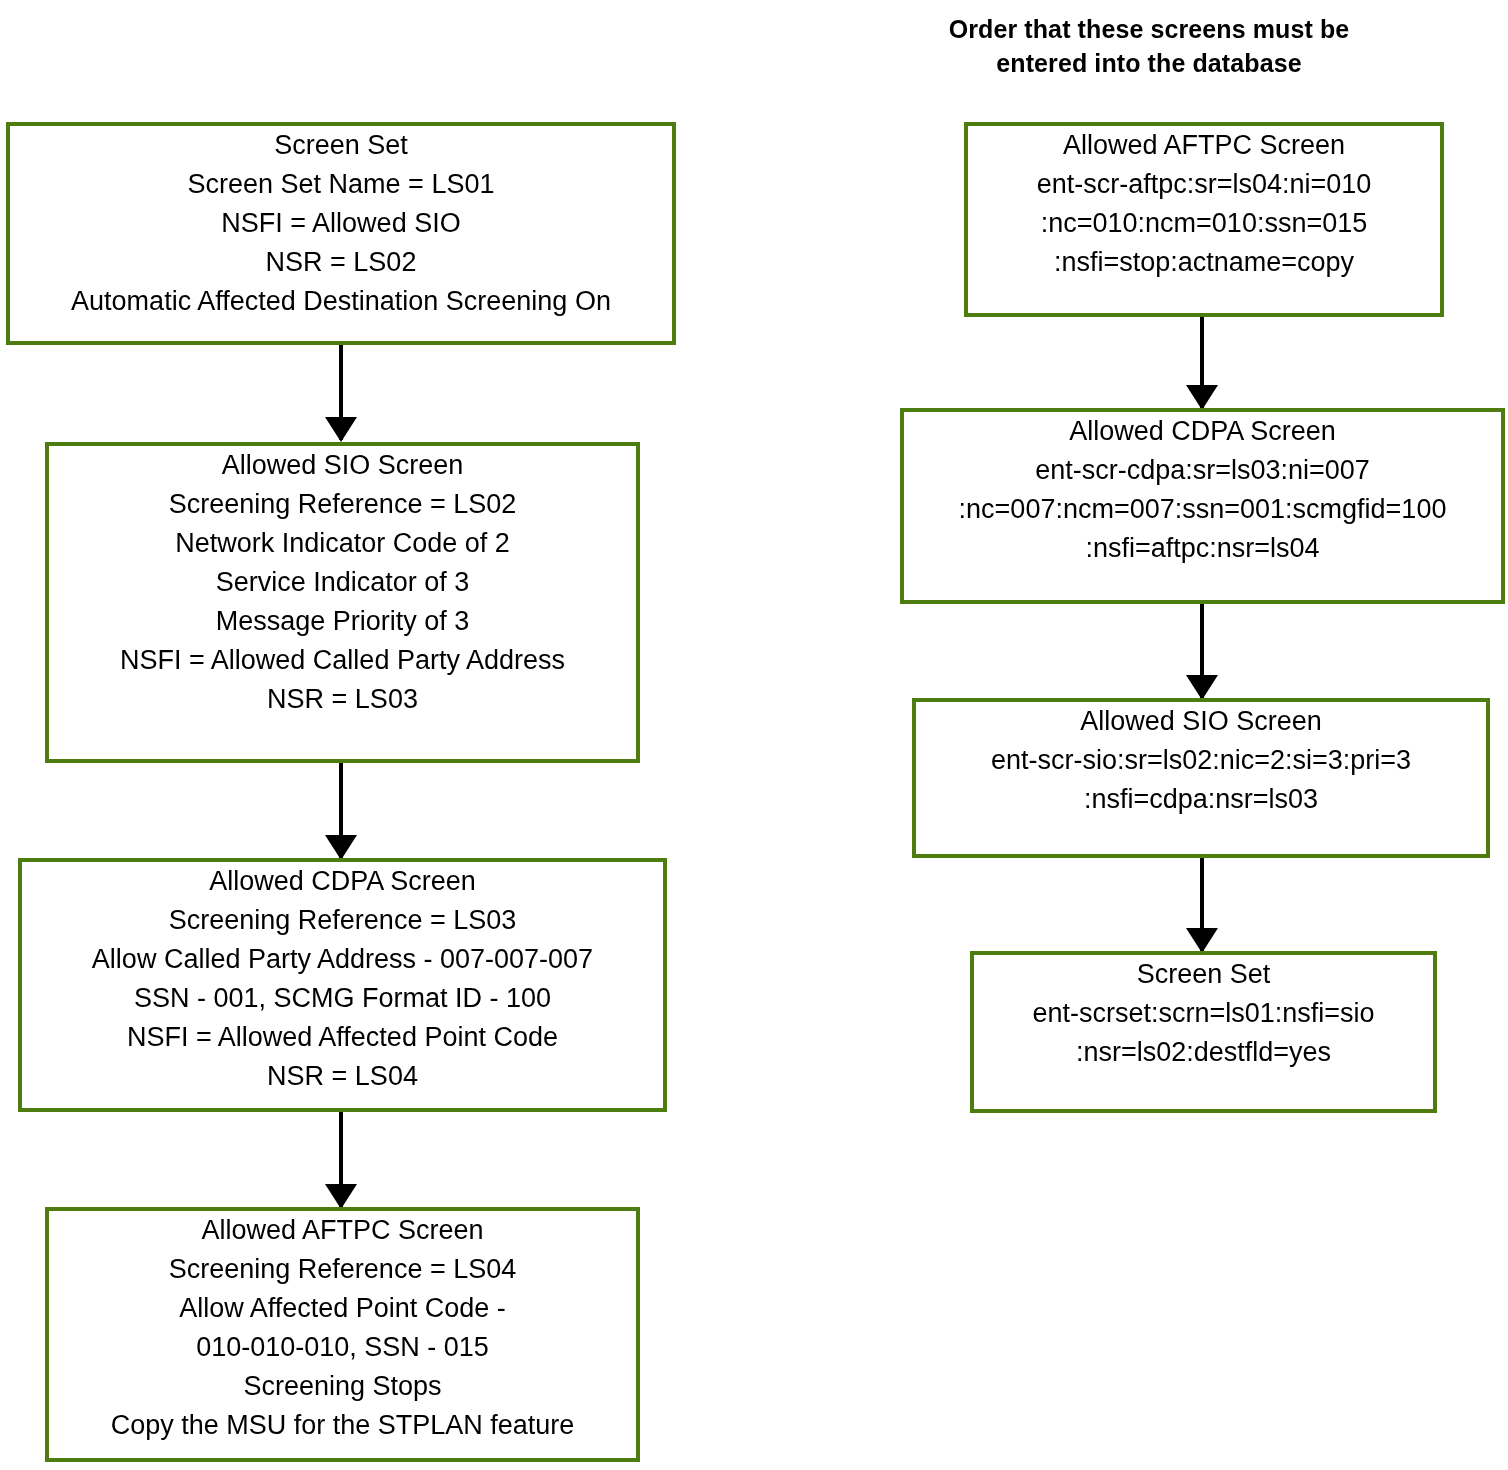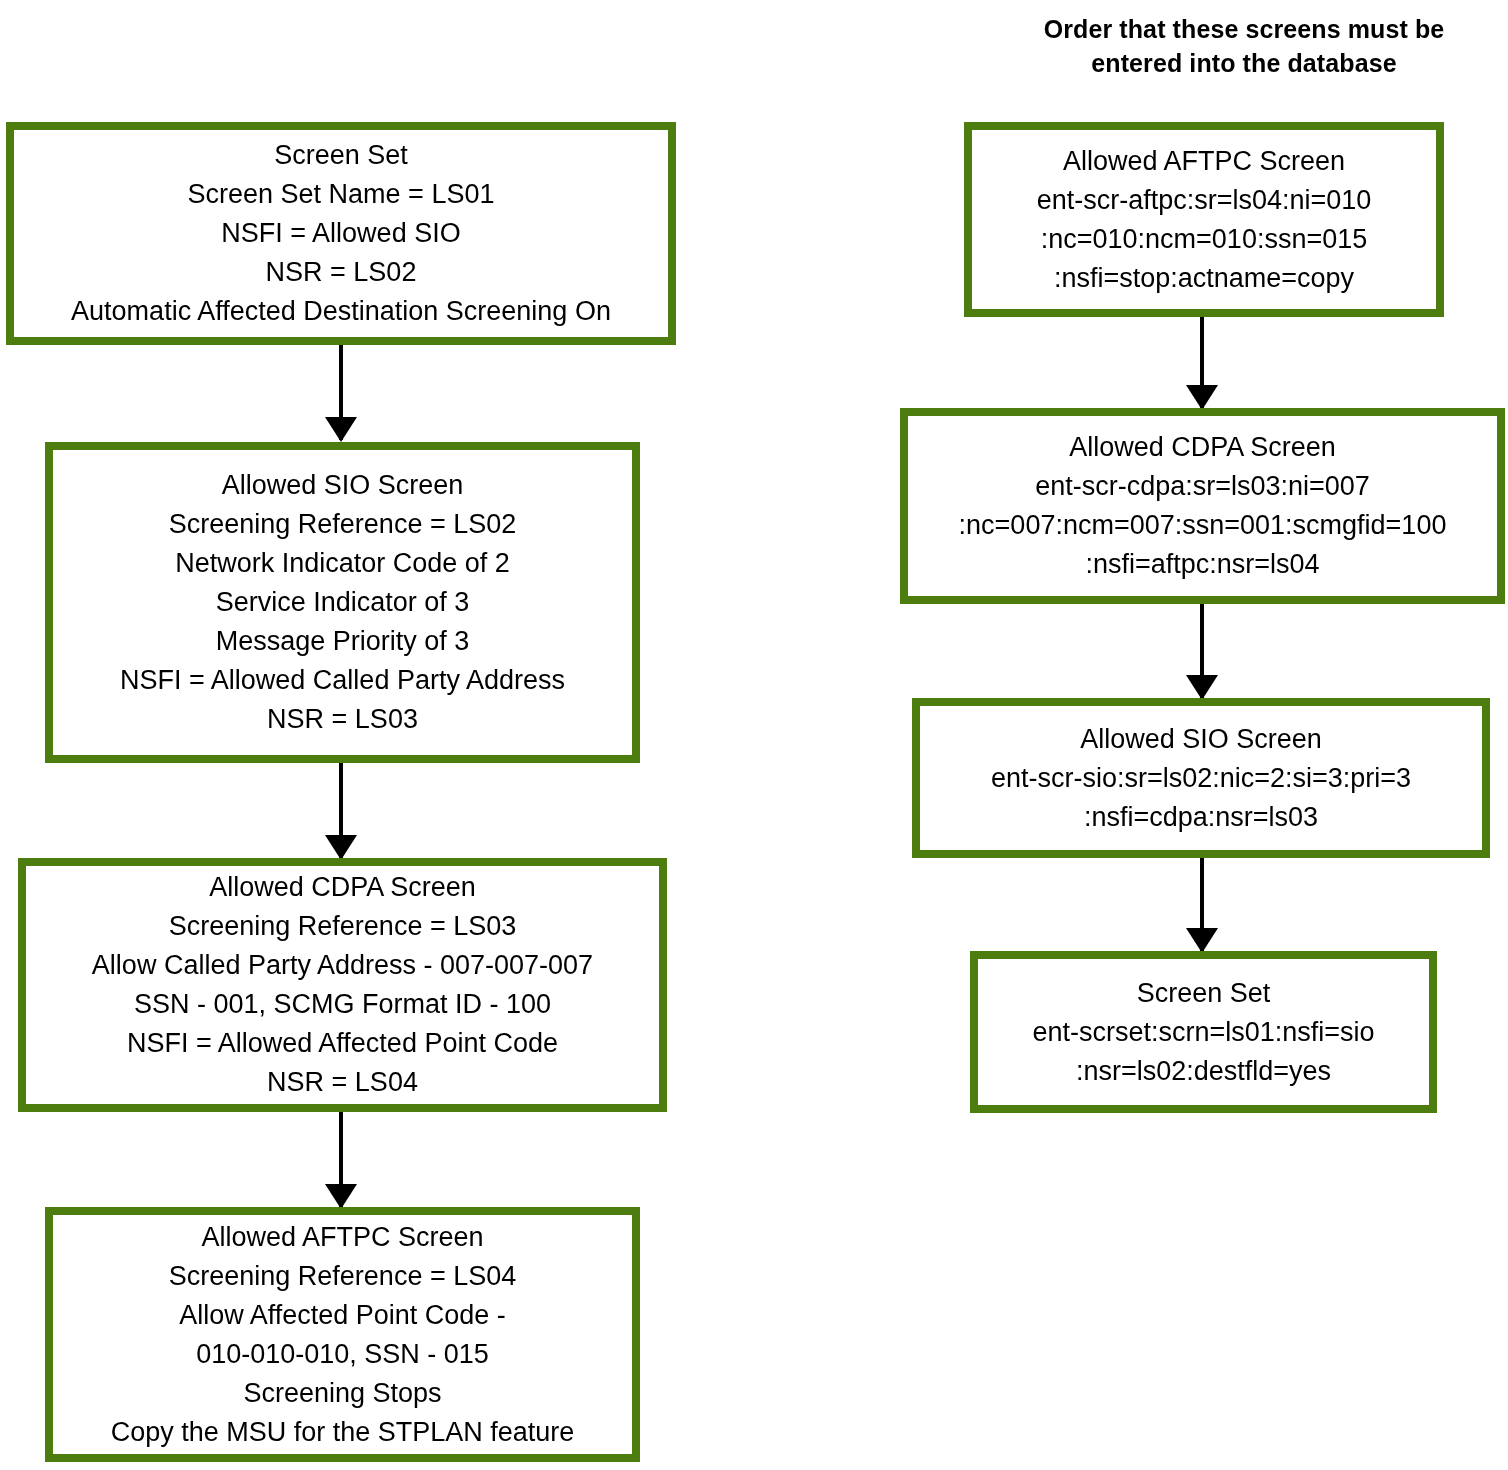--- a/index.html
+++ b/index.html
@@ -21,29 +21,29 @@
   .col-title {
     position: absolute;
     font-weight: bold;
     font-size: 25px;
     line-height: 34px;
     text-align: center;
     white-space: pre-line;
     letter-spacing: 0.1px;
   }
   #title-left  { left: 120px;  top: 12px;  width: 444px; }
-  #title-right { left: 998px;  top: 12px;  width: 492px; }
+  #title-right { left: 903px;  top: 12px;  width: 492px; }
 
   .node {
     position: absolute;
     box-sizing: border-box;
-    border: 8px solid #4d7c0f;
+    border: 4px solid #4d7c0f;
     background: #ffffff;
     display: flex;
-    align-items: center;
+    align-items: flex-start;
     justify-content: center;
   }
   .node-text {
     font-size: 27px;
     line-height: 39px;
     text-align: center;
     white-space: pre-line;
     padding: 0 6px;
   }
 

